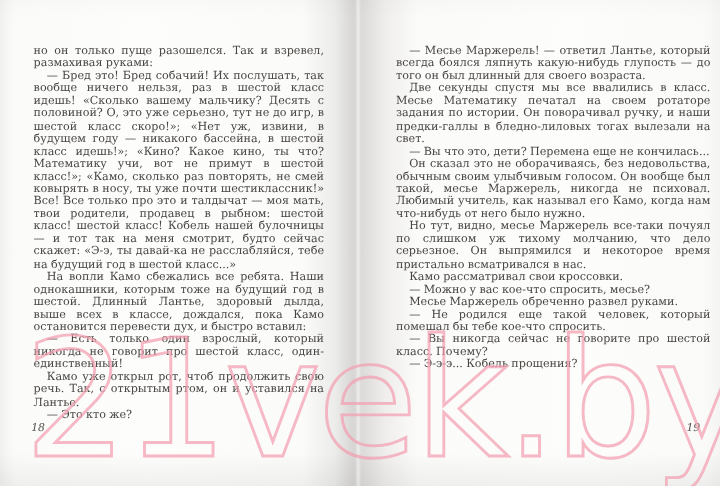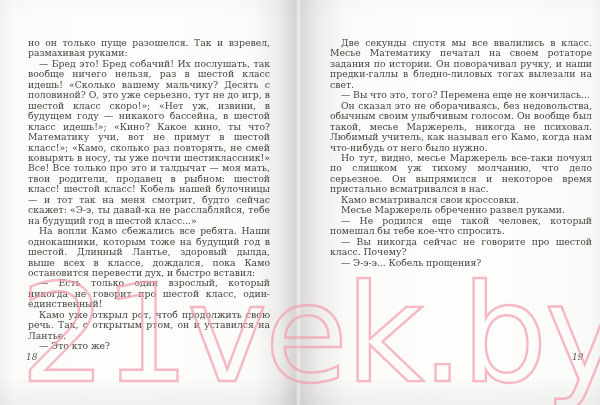--- a/index.html
+++ b/index.html
@@ -68,25 +68,27 @@
   <p>но он только пуще разошелся. Так и взревел, размахивая руками:</p>
       <p class="indent">— Бред это! Бред собачий! Их послушать, так вообще ничего нельзя, раз в шестой класс идешь! «Сколько вашему мальчику? Десять с половиной? О, это уже серьезно, тут не до игр, в шестой класс скоро!»; «Нет уж, извини, в будущем году — никакого бассейна, в шестой класс идешь!»; «Кино? Какое кино, ты что? Математику учи, вот не примут в шестой класс!»; «Камо, сколько раз повторять, не смей ковырять в носу, ты уже почти шестиклассник!» Все! Все только про это и талдычат — моя мать, твои родители, продавец в рыбном: шестой класс! шестой класс! Кобель нашей булочницы — и тот так на меня смотрит, будто сейчас скажет: «Э-э, ты давай-ка не расслабляйся, тебе на будущий год в шестой класс...»</p>
       <p class="indent">На вопли Камо сбежались все ребята. Наши однокашники, которым тоже на будущий год в шестой. Длинный Лантье, здоровый дылда, выше всех в классе, дождался, пока Камо остановится перевести дух, и быстро вставил:</p>
       <p class="indent">— Есть только один взрослый, который никогда не говорит про шестой класс, один-единственный!</p>
       <p class="indent">Камо уже открыл рот, чтоб продолжить свою речь. Так, с открытым ртом, он и уставился на Лантье.</p>
       <p class="indent">— Это кто же?</p>
     </div>
 
   <div class="page page-right">
 
+  <p class="indent">— Месье Маржерель! — ответил Лантье, который всегда боялся ляпнуть какую-нибудь глупость — до того он был длинный для своего возраста.</p>
       <p class="indent">Две секунды спустя мы все ввалились в класс. Месье Математику печатал на своем ротаторе задания по истории. Он поворачивал ручку, и наши предки-галлы в бледно-лиловых тогах вылезали на свет.</p>
-      <p class="indent">— Вы что это, того? Перемена еще не кончилась...</p>
+      <p class="indent">— Вы что это, дети? Перемена еще не кончилась...</p>
       <p class="indent">Он сказал это не оборачиваясь, без недовольства, обычным своим улыбчивым голосом. Он вообще был такой, месье Маржерель, никогда не психовал. Любимый учитель, как называл его Камо, когда нам что-нибудь от него было нужно.</p>
       <p class="indent">Но тут, видно, месье Маржерель все-таки почуял по слишком уж тихому молчанию, что дело серьезное. Он выпрямился и некоторое время пристально всматривался в нас.</p>
-      <p class="indent">Камо всматривался свои кроссовки.</p>
+      <p class="indent">Камо рассматривал свои кроссовки.</p>
+      <p class="indent">— Можно у вас кое-что спросить, месье?</p>
       <p class="indent">Месье Маржерель обреченно развел руками.</p>
       <p class="indent">— Не родился еще такой человек, который помешал бы тебе кое-что спросить.</p>
       <p class="indent">— Вы никогда сейчас не говорите про шестой класс. Почему?</p>
       <p class="indent">— Э-э-э... Кобель прощения?</p>
     </div>
 
   <div class="pagenum pagenum-left">18</div>
 
   <div class="pagenum pagenum-right">19</div>
 

